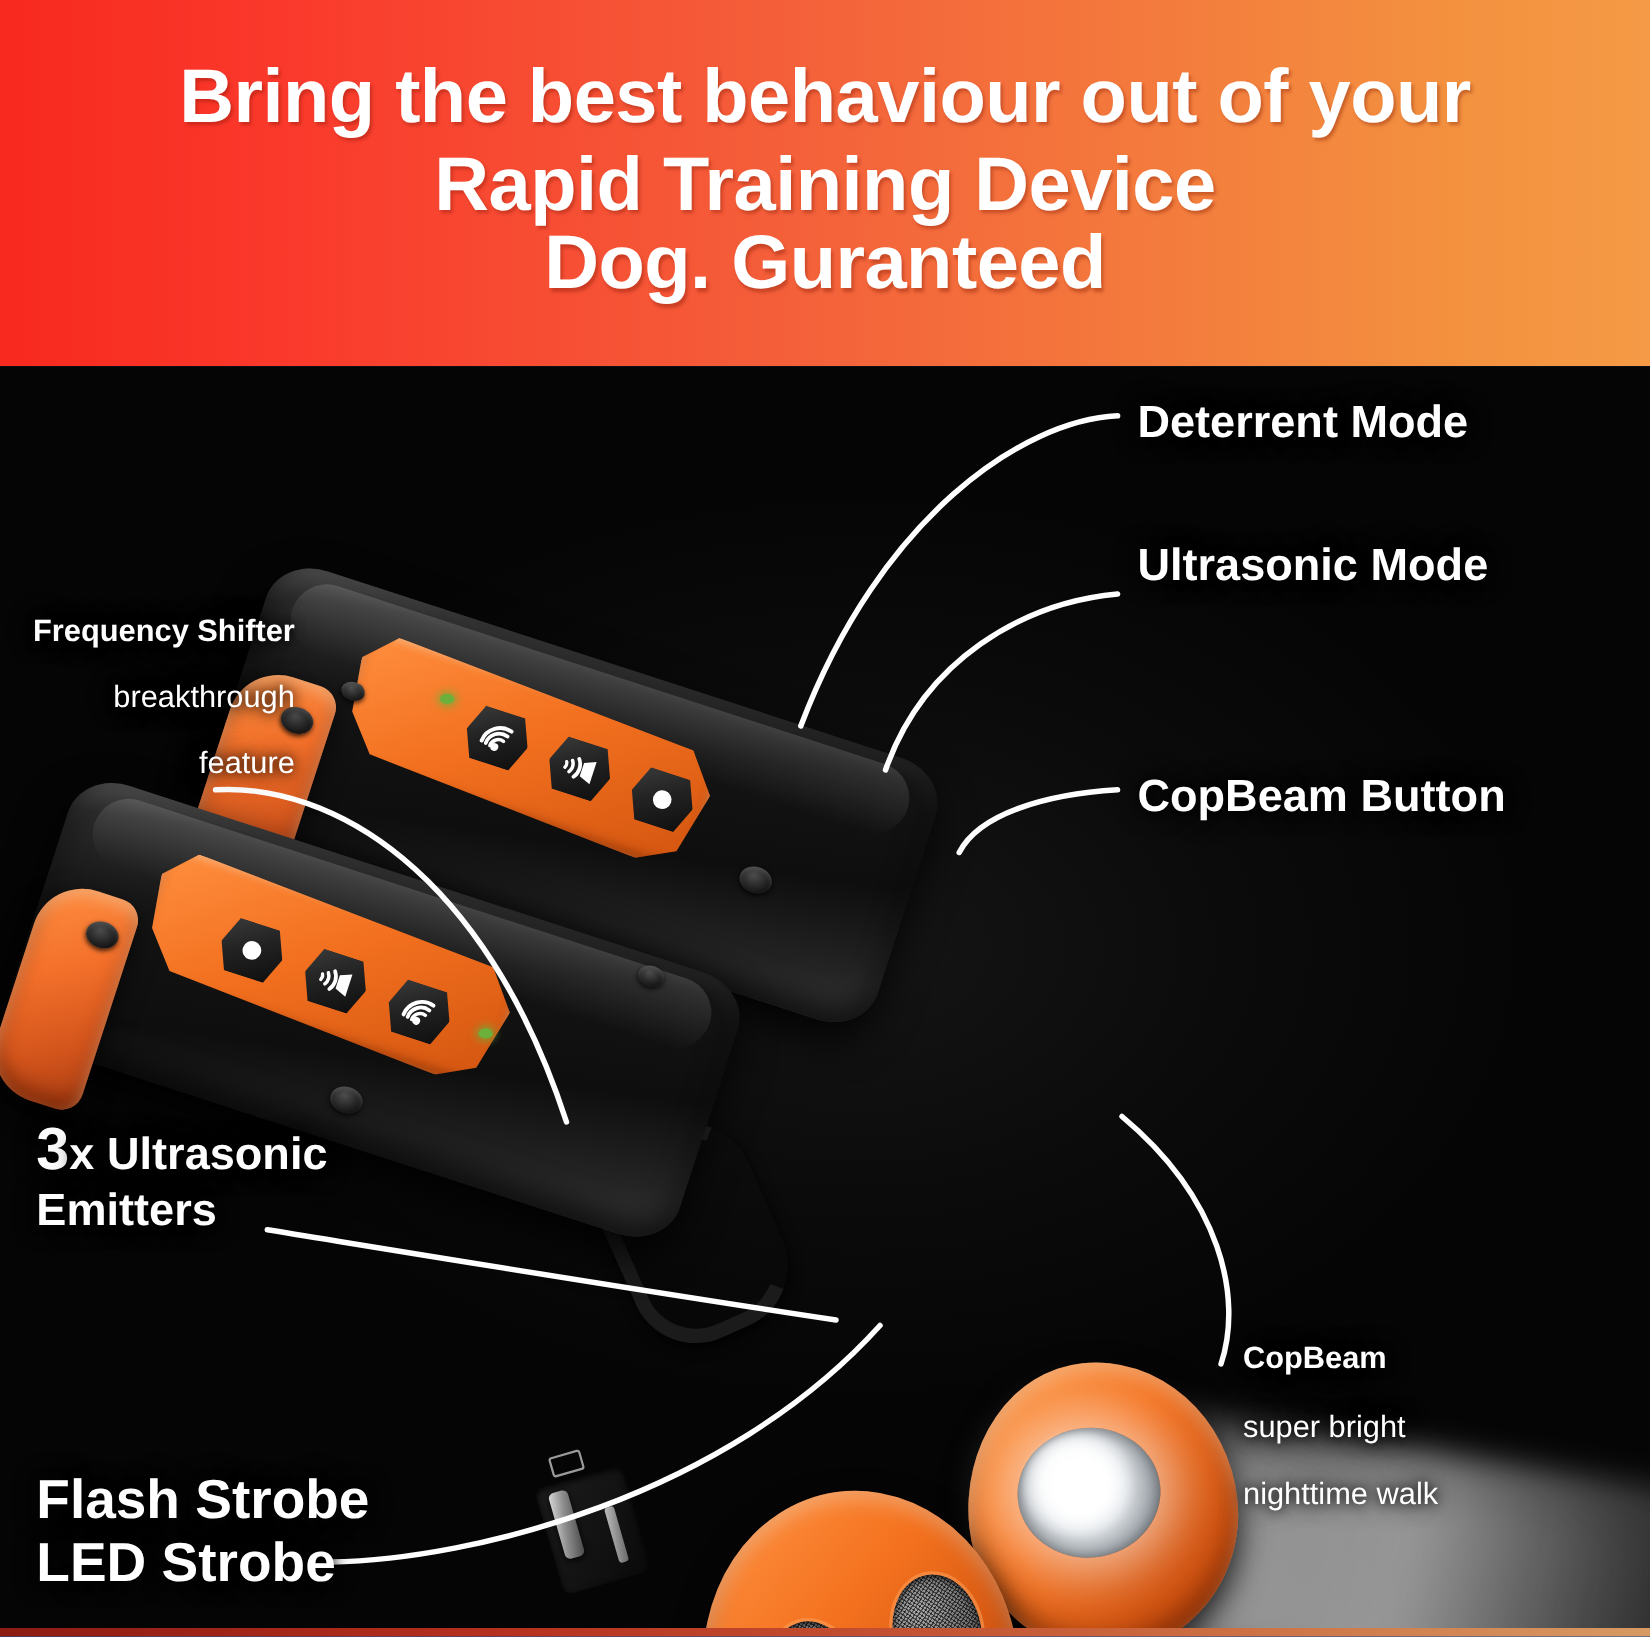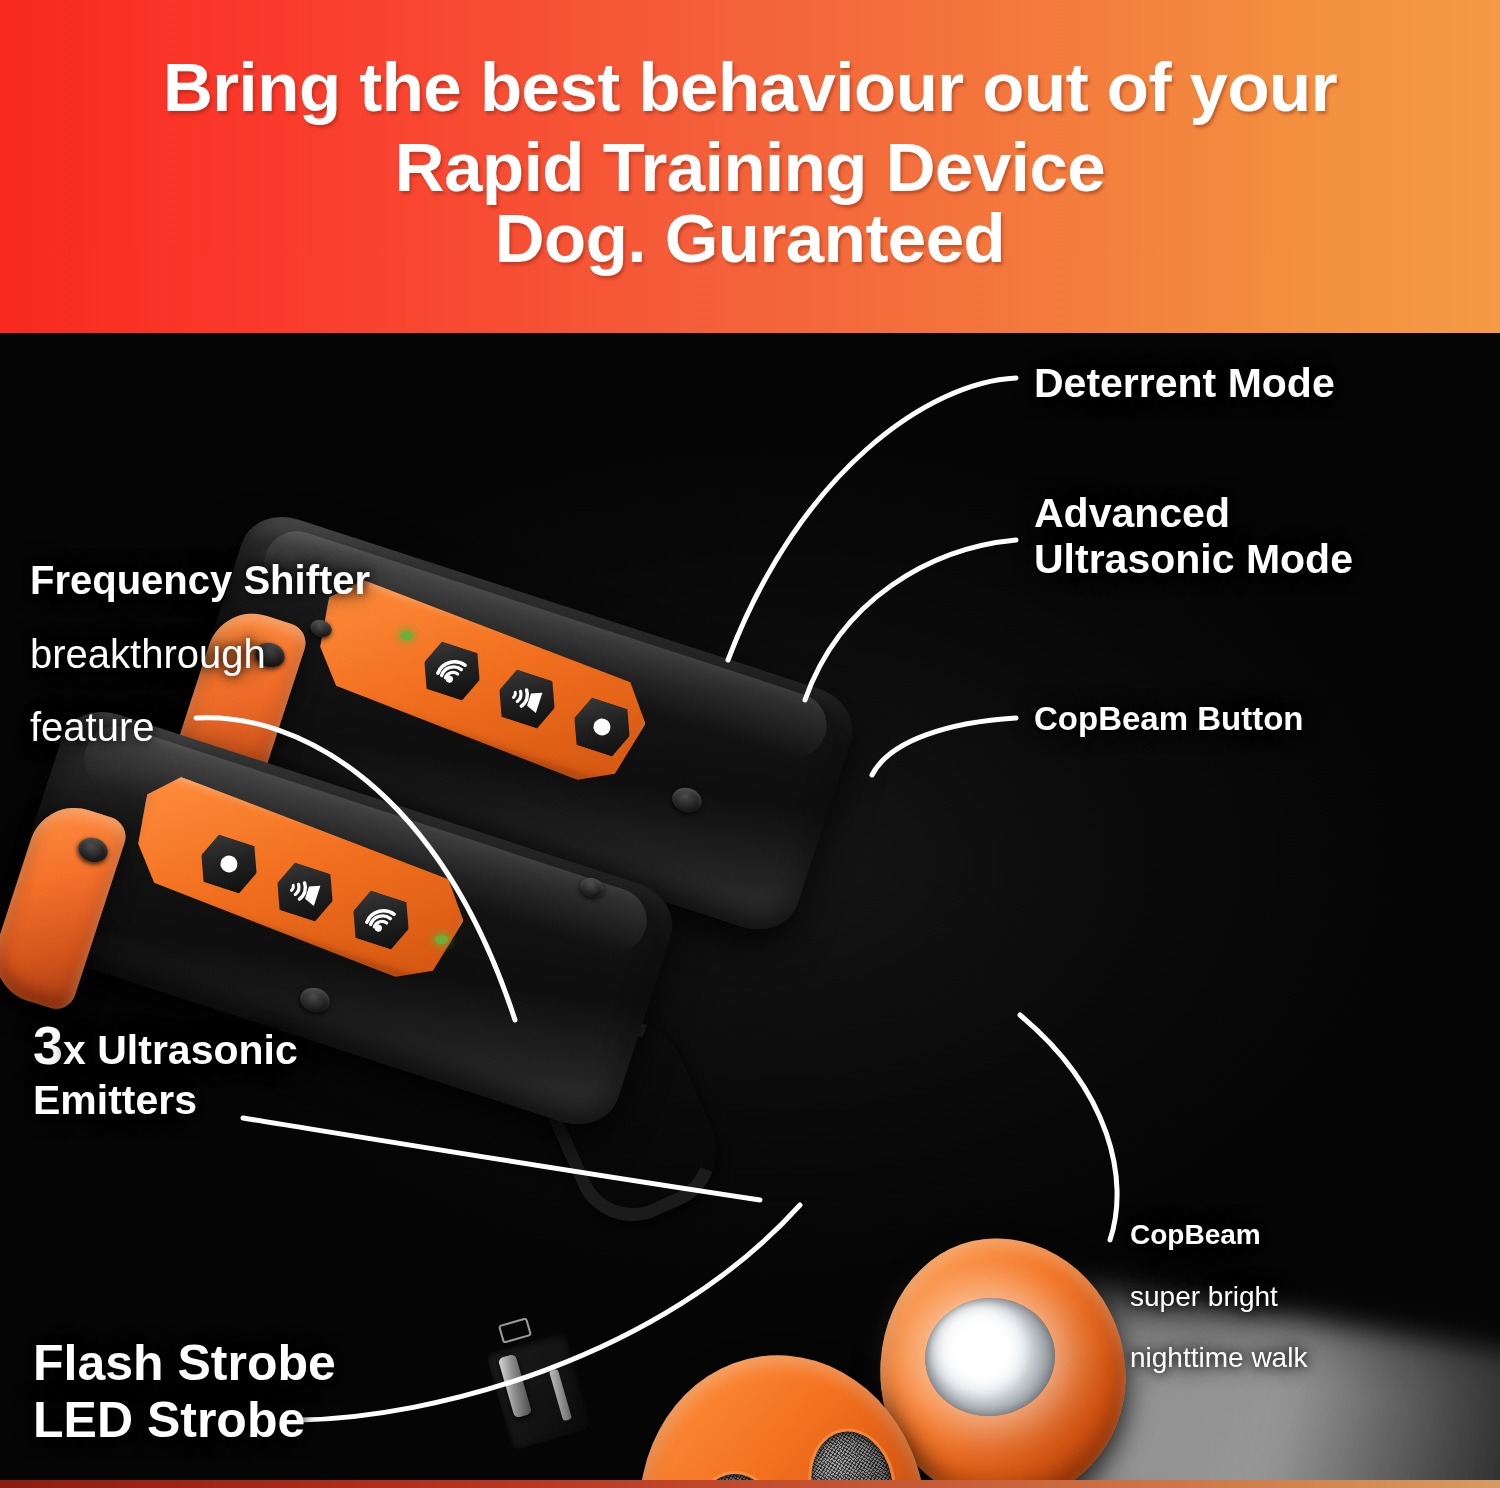--- a/index.html
+++ b/index.html
@@ -164,22 +164,22 @@
     box-shadow:0 5px 12px rgba(0,0,0,.8);
   }
 
   
   .lbl{position:absolute;color:#fff;text-shadow:0 0 10px rgba(0,0,0,.95),0 0 22px rgba(0,0,0,.8);}
   .lbl .hd{font-weight:bold;display:block;}
   .lbl .sb{font-weight:normal;display:block;margin-top:28px;}
 
   #lbl-deterrent{left:1034px;top:360px;font-size:41px;font-weight:bold;}
   #lbl-ultrasonic{left:1034px;top:490px;font-size:41px;line-height:1.13;}
-  #lbl-copbeam-btn{left:1034px;top:700px;font-size:33px;font-weight:bold;}
-  #lbl-frequency{left:30px;top:558px;font-size:40px;line-height:1.14;}
+  #lbl-copbeam-btn{left:1034px;top:700px;font-size:41px;font-weight:bold;}
+  #lbl-frequency{left:30px;top:558px;font-size:28px;line-height:1.14;text-align:right;}
   #lbl-emitters{left:33px;top:1015px;font-size:41px;line-height:1.14;}
   #lbl-strobe{left:33px;top:1335px;font-size:50px;line-height:1.14;}
   #lbl-copbeam{left:1130px;top:1218px;font-size:28px;line-height:1.2;}
   #lbl-emitters .big{font-size:54px;font-weight:bold;}
   #lbl-emitters .sm{font-size:41px;font-weight:bold;}
 
   #lines{position:absolute;left:0;top:0;width:1500px;height:1488px;pointer-events:none;}
 </style>
 </head>
 <body>
@@ -302,21 +302,20 @@
       <path d="M300 1420 C 430 1418, 660 1360, 800 1205"></path>
       <path d="M1110 1240 C 1130 1180, 1110 1090, 1020 1015"></path>
     </g>
   </svg>
 
   <div class="lbl" id="lbl-deterrent">
     <span>Deterrent Mode</span>
   </div>
 
   <div class="lbl" id="lbl-ultrasonic">
-    <span class="hd">Advanced</span>
     <span class="hd">Ultrasonic Mode</span>
   </div>
 
   <div class="lbl" id="lbl-copbeam-btn">
     <span>CopBeam Button</span>
   </div>
 
   <div class="lbl" id="lbl-frequency">
     <span class="hd">Frequency Shifter</span>
     <span class="sb">breakthrough</span>

